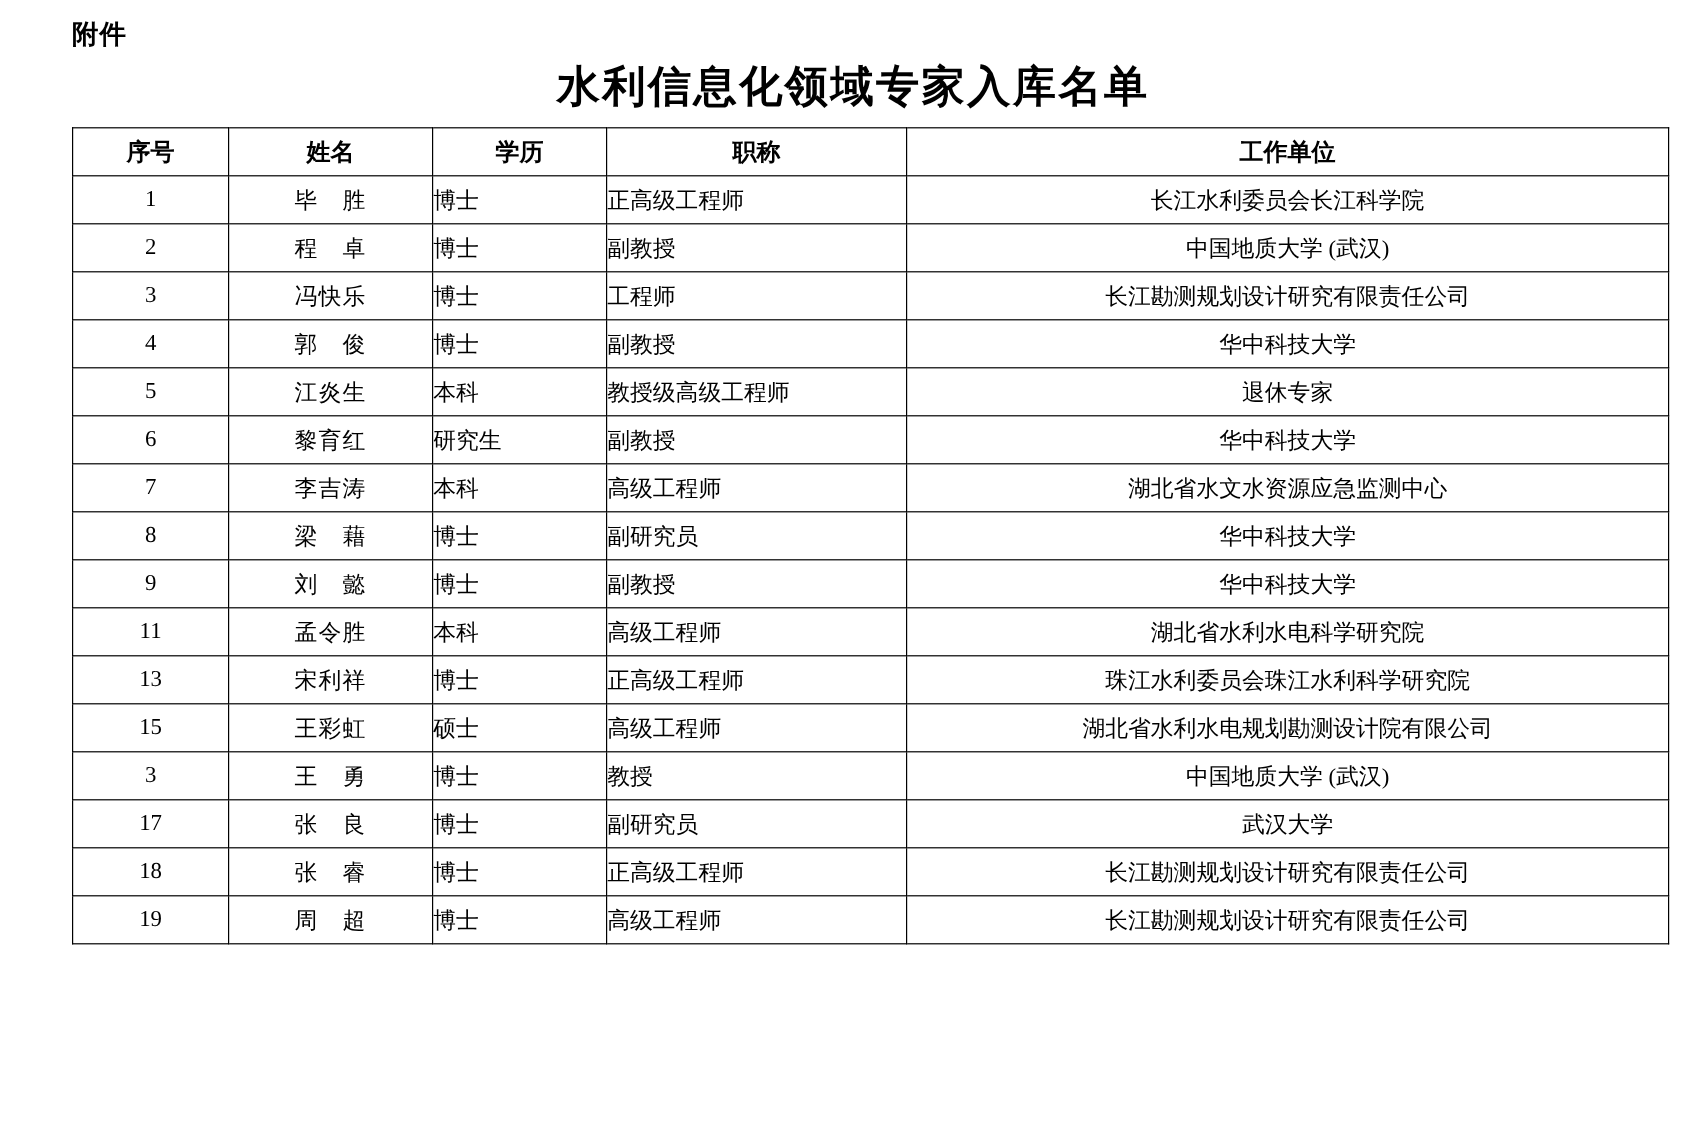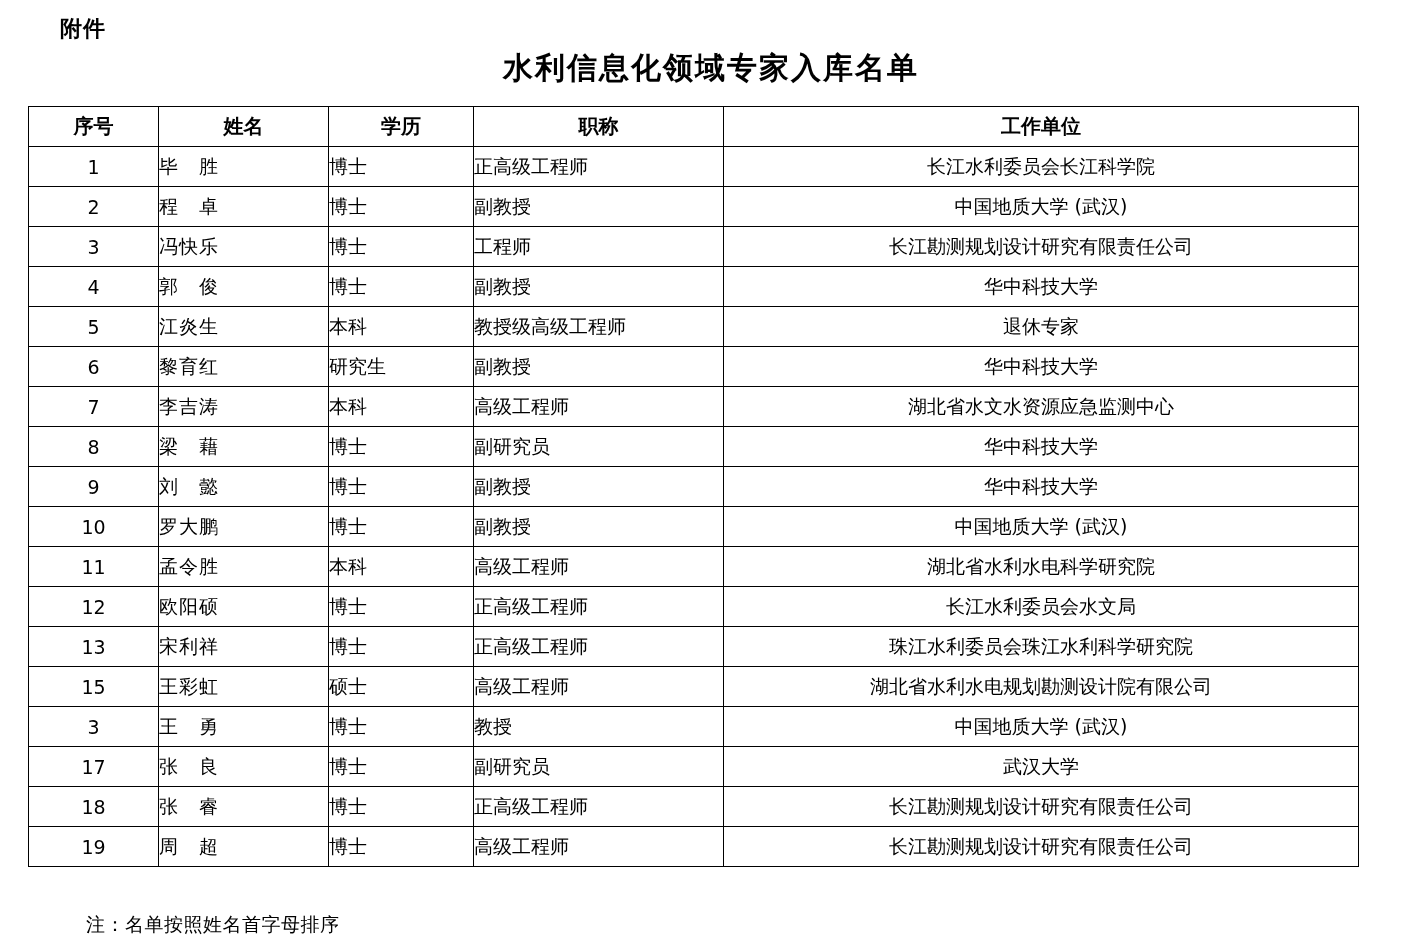--- a/index.html
+++ b/index.html
@@ -29,31 +29,32 @@
     font-size: 22px;
     font-weight: bold;
     letter-spacing: 1px;
   }
   .doc-title {
     position: absolute;
     left: 0;
     top: 48px;
     width: 1422px;
     text-align: center;
-    font-size: 30px;
+    font-size: 36px;
     font-weight: bold;
     letter-spacing: 2px;
   }
   table.expert-table {
     position: absolute;
-    left: 28px;
+    left: 60px;
     top: 106px;
     width: 1330px;
     border-collapse: collapse;
     table-layout: fixed;
+    font-family: Liberation Serif, serif;
   }
   table.expert-table th,
   table.expert-table td {
     border: 1px solid #000000;
     height: 39px;
     font-size: 19px;
     font-weight: normal;
     padding: 0;
     vertical-align: middle;
   }
@@ -62,21 +63,21 @@
     text-align: center;
     font-size: 20px;
   }
   col.c-idx { width: 130px; }
   col.c-name { width: 170px; }
   col.c-edu { width: 145px; }
   col.c-title { width: 250px; }
   col.c-org { width: 635px; }
 
   td.idx { text-align: center; }
-  td.name { text-align: left; letter-spacing: 1px; }
+  td.name { text-align: center; letter-spacing: 1px; }
   td.edu { }
   td.title { padding-left: 18px; text-align: left; }
   td.org { padding-left: 12px; text-align: center; }
 
   .note {
     position: absolute;
     left: 86px;
     top: 912px;
     font-size: 19px;
     letter-spacing: 0.5px;
@@ -166,41 +167,27 @@
           <td class="org">华中科技大学</td>
         </tr>
         <tr>
           <td class="idx">9</td>
           <td class="name">刘　懿</td>
           <td class="edu">博士</td>
           <td class="title">副教授</td>
           <td class="org">华中科技大学</td>
         </tr>
         <tr>
-          <td class="idx">10</td>
-          <td class="name">罗大鹏</td>
-          <td class="edu">博士</td>
-          <td class="title">副教授</td>
-          <td class="org">中国地质大学 (武汉)</td>
-        </tr>
-        <tr>
           <td class="idx">11</td>
           <td class="name">孟令胜</td>
           <td class="edu">本科</td>
           <td class="title">高级工程师</td>
           <td class="org">湖北省水利水电科学研究院</td>
         </tr>
         <tr>
-          <td class="idx">12</td>
-          <td class="name">欧阳硕</td>
-          <td class="edu">博士</td>
-          <td class="title">正高级工程师</td>
-          <td class="org">长江水利委员会水文局</td>
-        </tr>
-        <tr>
           <td class="idx">13</td>
           <td class="name">宋利祥</td>
           <td class="edu">博士</td>
           <td class="title">正高级工程师</td>
           <td class="org">珠江水利委员会珠江水利科学研究院</td>
         </tr>
         <tr>
           <td class="idx">15</td>
           <td class="name">王彩虹</td>
           <td class="edu">硕士</td>
@@ -231,15 +218,14 @@
         <tr>
           <td class="idx">19</td>
           <td class="name">周　超</td>
           <td class="edu">博士</td>
           <td class="title">高级工程师</td>
           <td class="org">长江勘测规划设计研究有限责任公司</td>
         </tr>
       </tbody>
   </table>
 
-  <div class="note">注：名单按照姓名首字母排序</div>
 
 </div>
 
 </body></html>

